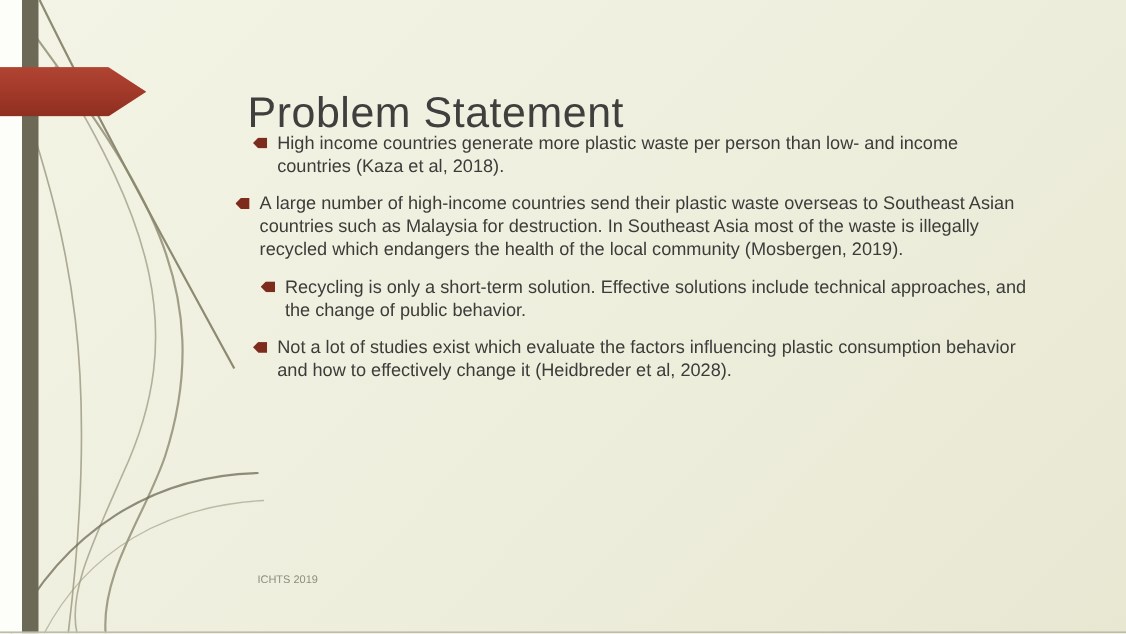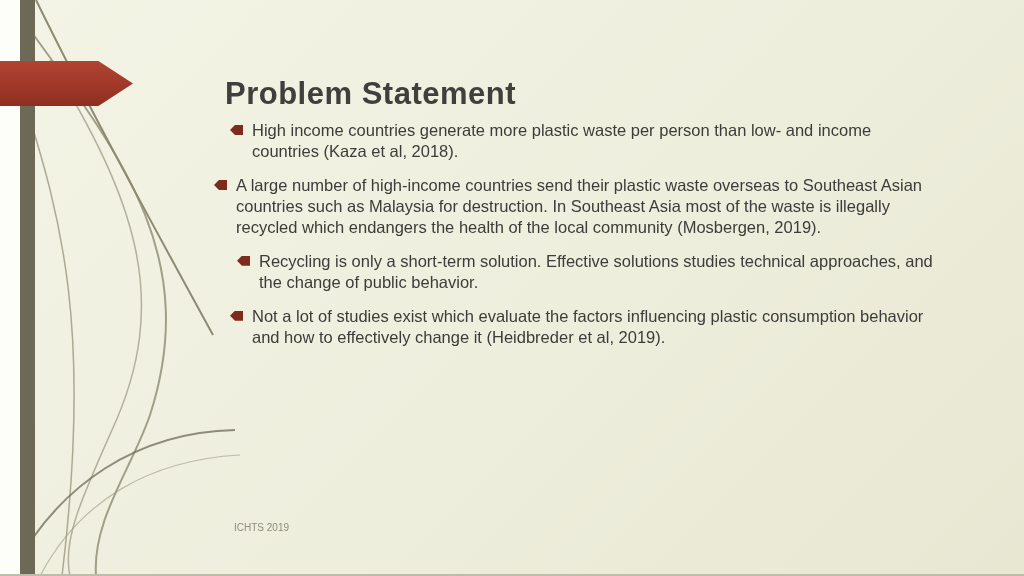--- a/index.html
+++ b/index.html
@@ -38,22 +38,22 @@
   .accent-arrow {
     position: absolute;
     left: 0; top: 61px;
     width: 133px; height: 45px;
     background: linear-gradient(180deg, #b14433 0%, #a03828 55%, #8e2f20 100%);
     clip-path: polygon(0 0, 74% 0, 100% 50%, 74% 100%, 0 100%);
   }
   .slide-title {
     position: absolute;
     left: 225px; top: 55px;
-    font-size: 31px;
-    font-weight: 700;
+    font-size: 39px;
+    font-weight: 400;
     letter-spacing: 0.5px;
     color: #3f3f3d;
     text-align: center;
   }
   .bullets {
     position: absolute;
     left: 230px; top: 120px;
     width: 708px;
   }
   .bullet-item {
@@ -120,26 +120,26 @@
 
 
 
     <div class="bullet-item outdent">
       <span class="bullet-icon"></span>
       <span class="bullet-text">A large number of high-income countries send their plastic waste overseas to Southeast Asian countries such as Malaysia for destruction. In Southeast Asia most of the waste is illegally recycled which endangers the health of the local community (Mosbergen, 2019).</span>
     </div>
 
     <div class="bullet-item indent">
       <span class="bullet-icon"></span>
-      <span class="bullet-text">Recycling is only a short-term solution. Effective solutions studies technical approaches, and the change of public behavior.</span>
+      <span class="bullet-text">Recycling is only a short-term solution. Effective solutions include technical approaches, and the change of public behavior.</span>
     </div>
 
     <div class="bullet-item">
       <span class="bullet-icon"></span>
-      <span class="bullet-text">Not a lot of studies exist which evaluate the factors influencing plastic consumption behavior and how to effectively change it (Heidbreder et al, 2019).</span>
+      <span class="bullet-text">Not a lot of studies exist which evaluate the factors influencing plastic consumption behavior and how to effectively change it (Heidbreder et al, 2028).</span>
     </div>
 
   </div>
 
   <div class="footer-text">ICHTS 2019</div>
 
   <div class="bottom-edge"></div>
 
 </div>
 

